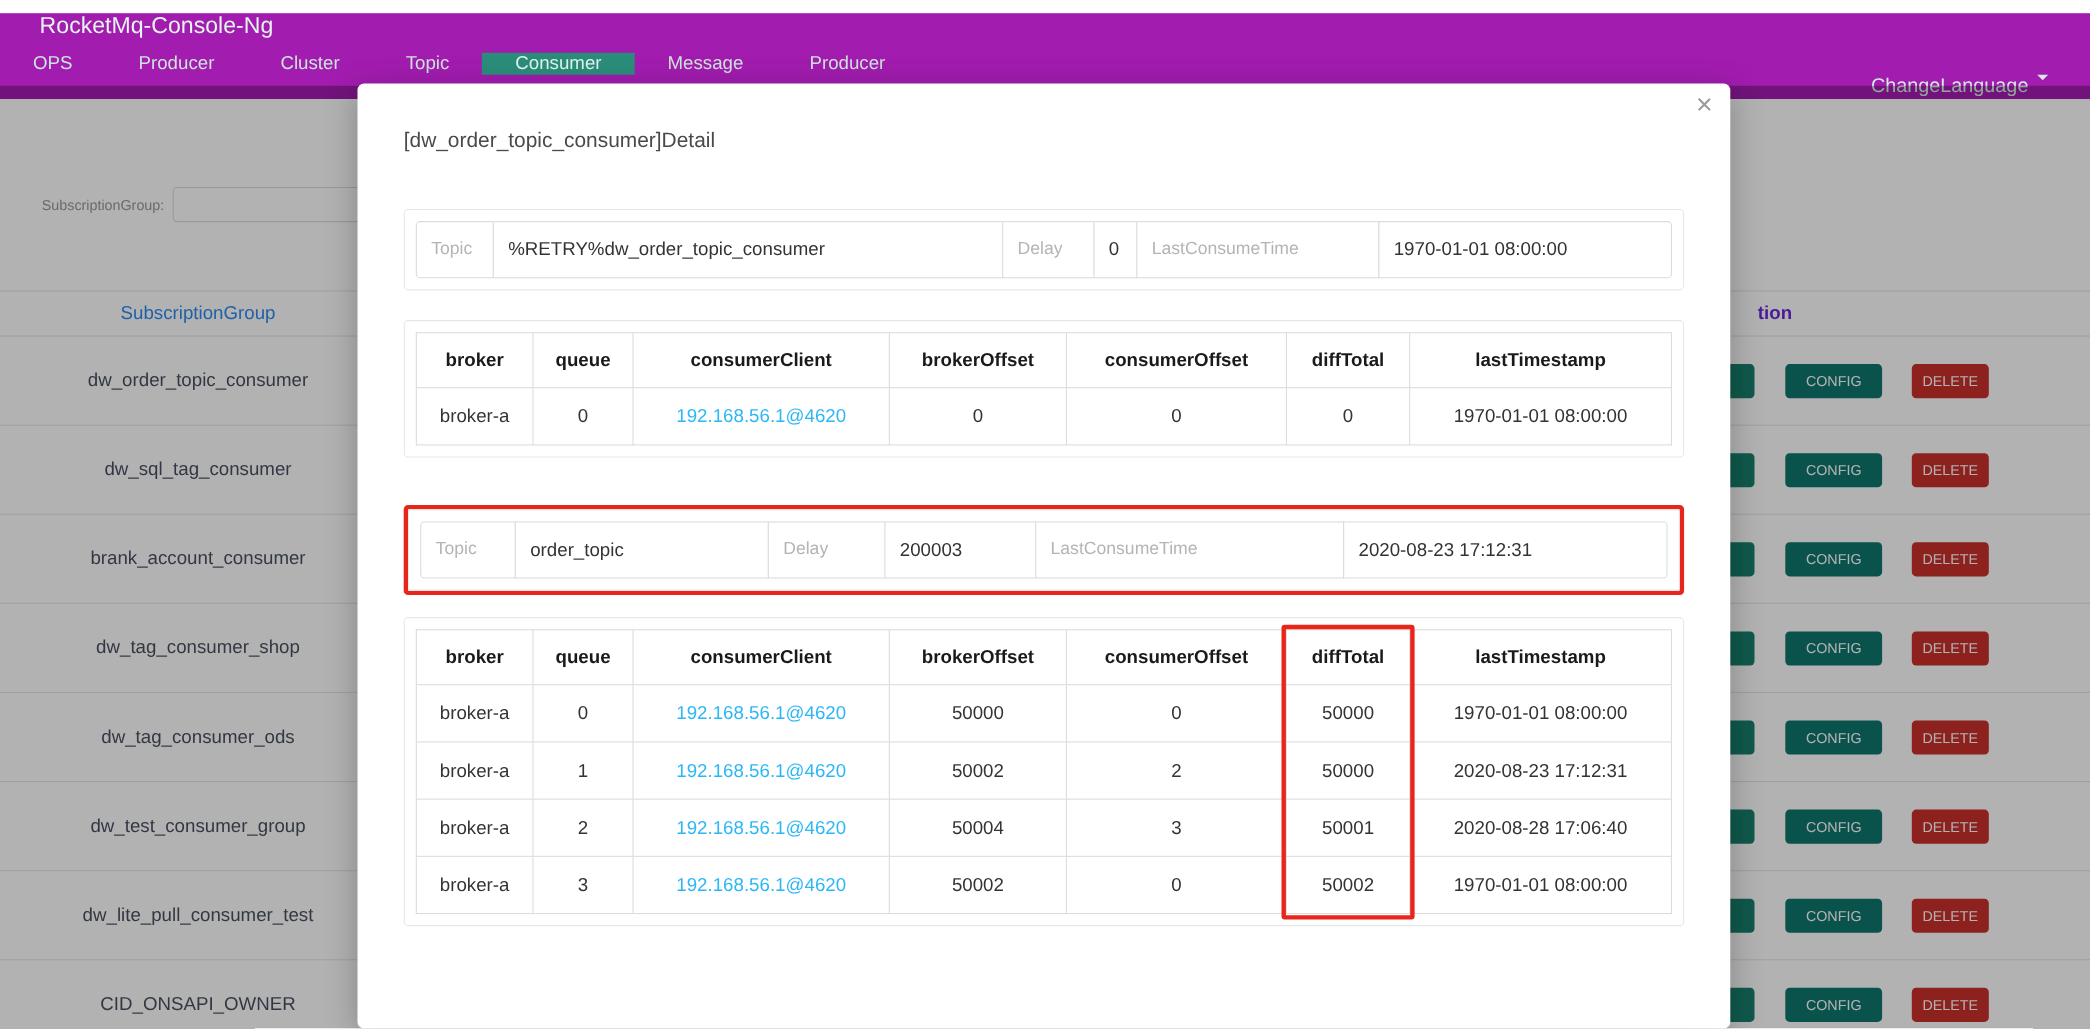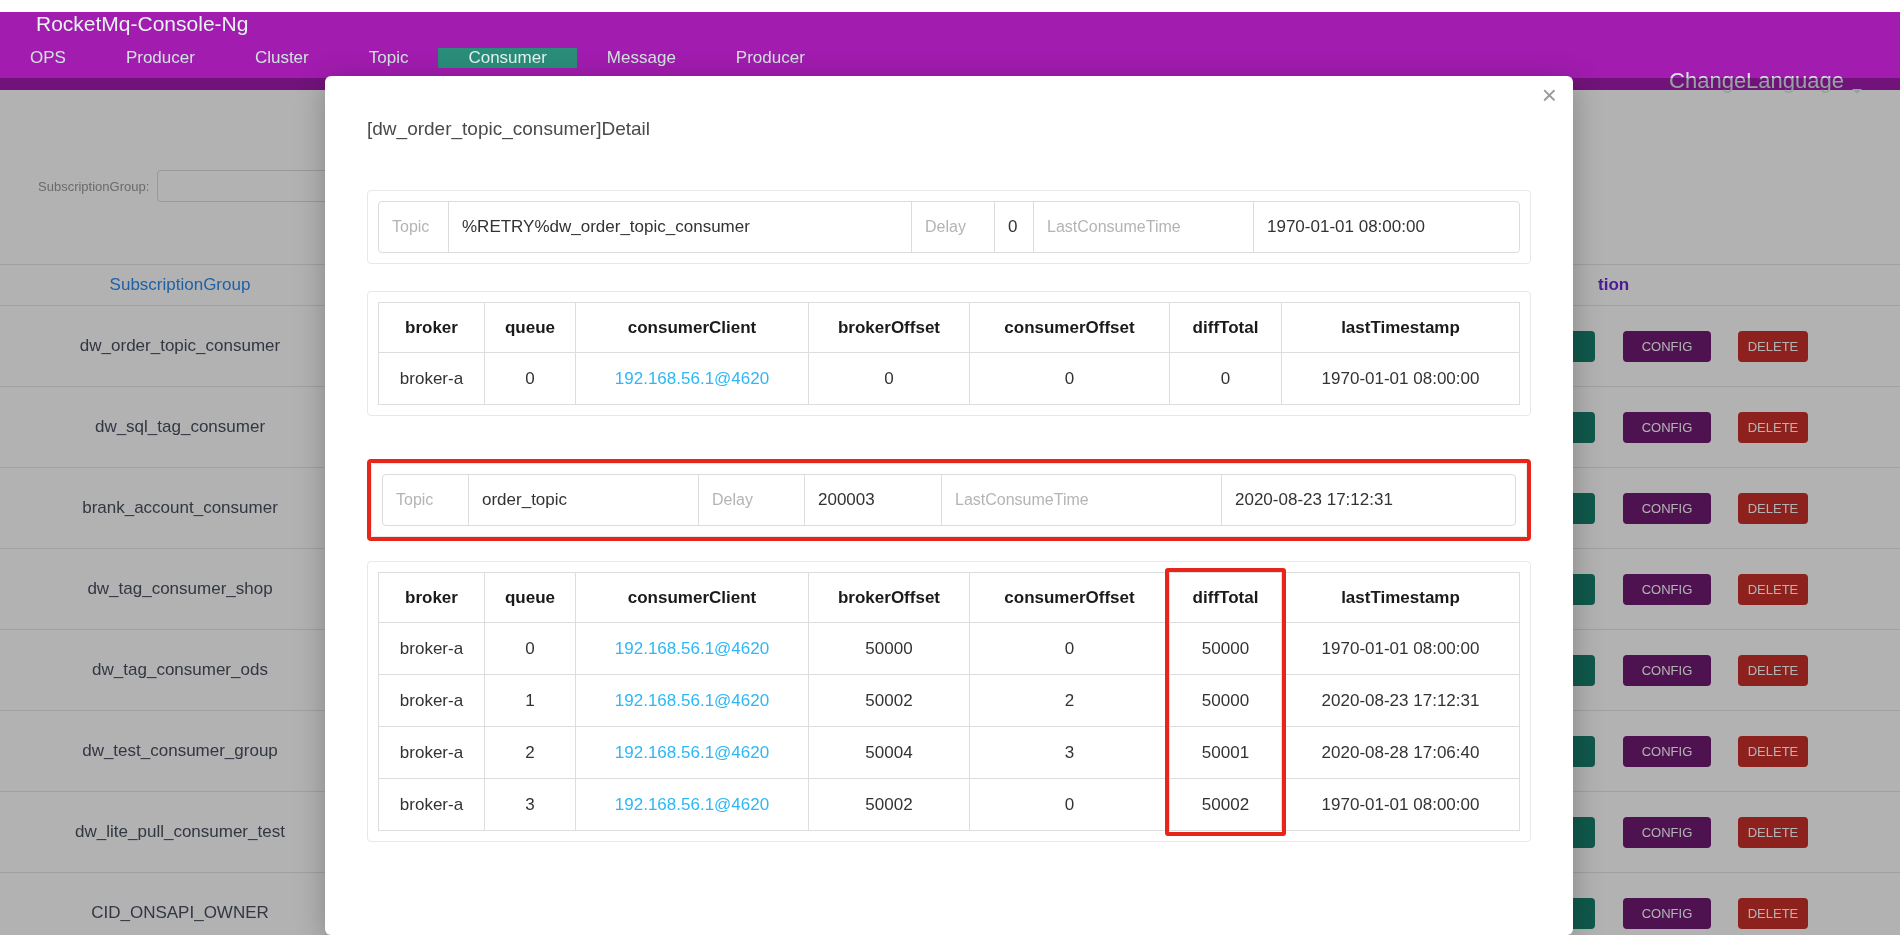--- a/index.html
+++ b/index.html
@@ -5,40 +5,40 @@
   * { margin:0; padding:0; box-sizing:border-box; }
   html,body { width:1900px; height:935px; }
   body { position:relative; overflow:hidden; background:#fff; font-family:"Liberation Sans","DejaVu Sans",sans-serif; }
 
   
   .navbar { position:absolute; top:12px; left:0; width:1900px; height:78px; background:#a21caf; display:flex; align-items:stretch; z-index:10;flex-direction:column; }
   .brand { display:flex; align-items:center; margin-left:36px; margin-right:64px; color:#e6f3ef; font-size:21px; white-space:nowrap; }
   .nav-items { display:flex; align-items:stretch;margin-top:12px; }
   .nav-item { display:flex; align-items:center; padding:0 30px; font-size:17px; color:#cfe3de; cursor:pointer; }
   .nav-item.active { background:#2a8d7a; color:#e2f2ee; }
-  .lang { margin-left:auto; margin-right:38px; display:flex; align-items:flex-end; color:#d5eae5; font-size:22px; cursor:pointer; }
+  .lang { margin-left:auto; margin-right:38px; display:flex; align-items:flex-start; color:#d5eae5; font-size:18px; cursor:pointer; }
   .caret { width:0; height:0; border-left:5px solid transparent; border-right:5px solid transparent; border-top:5px solid #d5eae5; margin-left:8px; }
 
   
   .bg-page { position:absolute; top:78px; left:0; width:1900px; height:857px; background:#fff; z-index:1; overflow:hidden; }
   .filter-row { position:absolute; top:92px; left:38px; height:32px; display:flex; align-items:center; }
   .filter-label { font-size:13px; color:#999; margin-right:8px; white-space:nowrap; }
   .filter-input { width:196px; height:32px; border:1px solid #dcdcdc; border-radius:4px; background:#fff; outline:none; padding:0 8px; font-size:14px; color:#333; }
   .filter-btn { width:70px; height:32px; background:#17806d; border-radius:4px; margin-left:8px; }
 
   .bg-left { position:absolute; left:0; top:186px; width:360px; border-top:1px solid #e6e6e6; }
   .bg-left .hdr { height:41px; display:flex; align-items:center; justify-content:center; border-bottom:1px solid #e6e6e6; font-size:17px; color:#2d8cf0; cursor:pointer; }
   .bg-row { height:81px; display:flex; align-items:center; justify-content:center; border-bottom:1px solid #e6e6e6; font-size:17px; color:#495060; text-align:center; }
 
   .bg-right { position:absolute; left:1540px; top:186px; width:360px; border-top:1px solid #e6e6e6; }
   .bg-right .hdr { height:41px; display:flex; align-items:center; border-bottom:1px solid #e6e6e6; font-size:17px; font-weight:bold; color:#6d28d9; padding-left:58px; }
   .op-row { height:81px; display:flex; align-items:center; border-bottom:1px solid #e6e6e6; }
   .btn { height:31px; border-radius:4px; display:flex; align-items:center; justify-content:center; color:#fff; font-size:13px; cursor:pointer; white-space:nowrap; }
   .btn-frag { width:55px; background:#17806d; }
-  .btn-config { width:88px; background:#701a75; margin-left:28px; }
+  .btn-config { width:88px; background:#0f766e; margin-left:28px; }
   .btn-delete { width:70px; background:#c9302c; margin-left:27px; }
 
   
   .backdrop { position:absolute; top:78px; left:0; width:1900px; height:857px; background:rgba(0,0,0,0.3); z-index:20; }
 
   
   .modal { position:absolute; left:325px; top:76px; width:1248px; height:859px; background:#fff; border-radius:6px; z-index:30; box-shadow:0 6px 30px rgba(0,0,0,0.25); overflow:hidden; }
   .modal-close { position:absolute; top:4px; right:16px; font-size:26px; line-height:1.2; color:#999; cursor:pointer; }
   .modal-body { padding:40px 42px 15px 42px; }
   .modal-title { font-size:19px; line-height:26px; color:#4a4a4a; }

